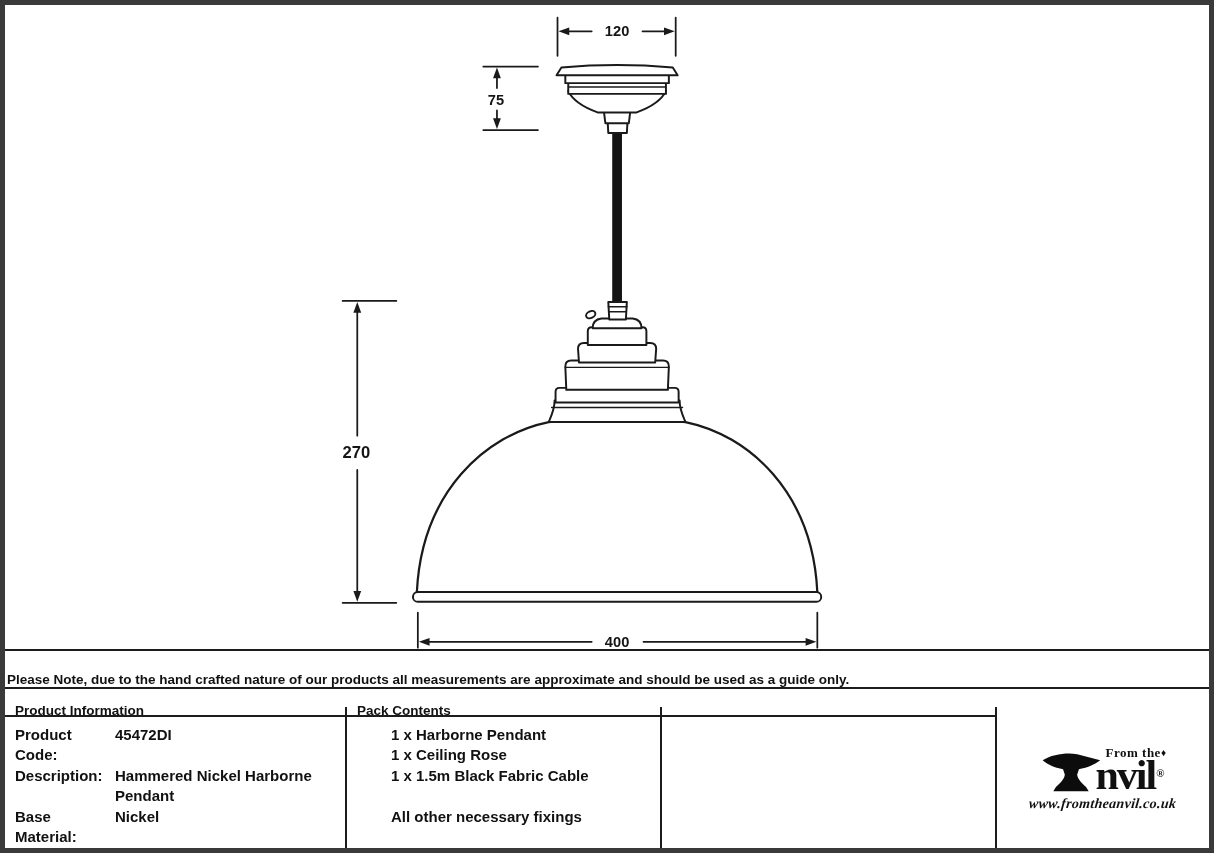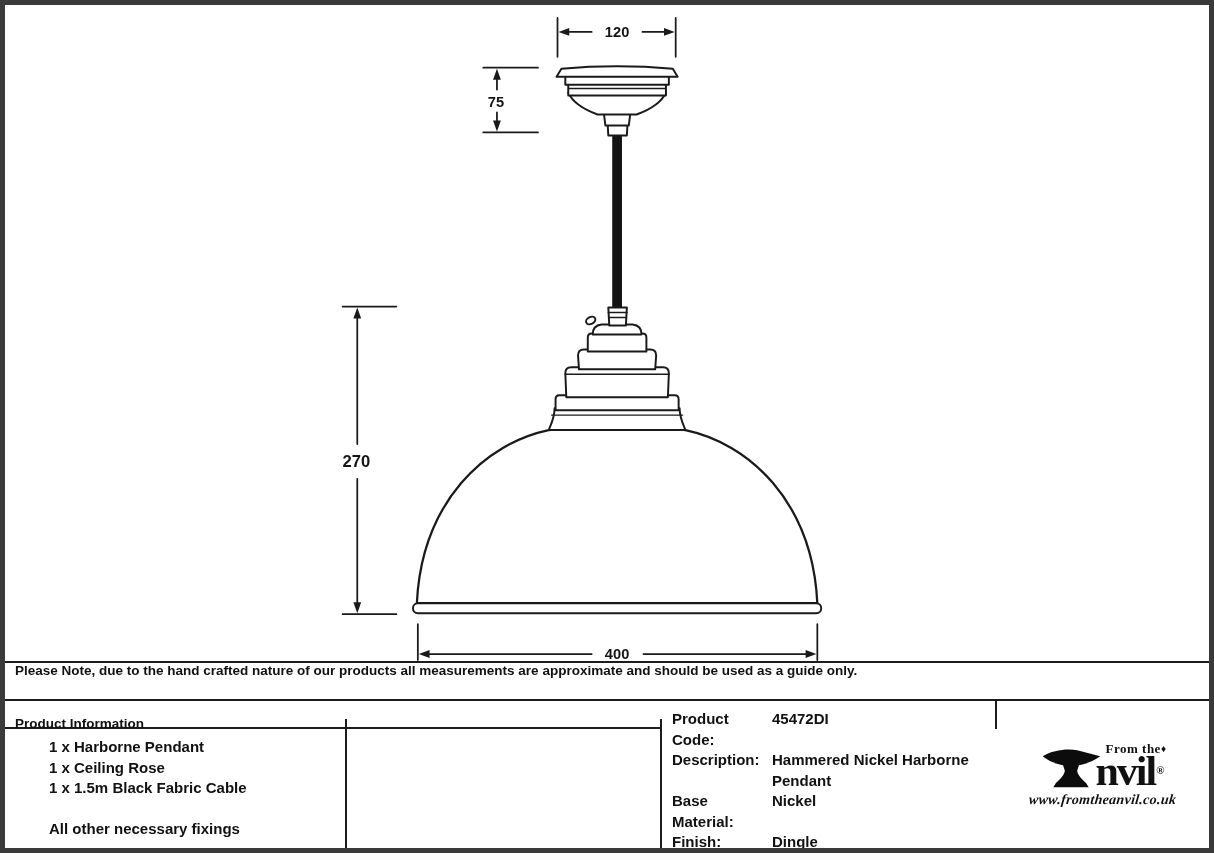--- a/index.html
+++ b/index.html
@@ -19,22 +19,22 @@
 
   svg text {
     font-family:"Liberation Sans", sans-serif;
     font-weight:bold; fill:#151515;
   }
 
   .note-row {
     flex:0 0 40px;
     border-top:2px solid #1c1c1c;
     border-bottom:2px solid #1c1c1c;
-    display:flex; align-items:flex-start;
-    padding:0 10px;
+    display:flex; align-items:flex-end;
+    padding:0 2px;
     font-size:13.5px; font-weight:bold;
   }
 
   .bottom-table {
     flex:0 0 147px;
     display:grid;
     grid-template-columns:342px 315px 335px 1fr;
     grid-template-rows:28px 1fr;
   }
   .cell { border-right:2px solid #1c1c1c; }
@@ -157,20 +157,23 @@
   </div>
 
   <div class="note-row">
     <span>Please Note, due to the hand crafted nature of our products all measurements are approximate and should be used as a guide only.</span>
   </div>
 
   <div class="bottom-table">
 
     <div class="cell header">
       <span>Product Information</span>
+    </div>
+    <div class="cell header">
+      <span>Pack Contents</span>
     </div>
     <div class="cell header">
       <span></span>
     </div>
 
     <div class="cell body">
       <div class="info-row">
         <span class="info-label">Product Code:</span>
         <span>45472DI</span>
       </div>

